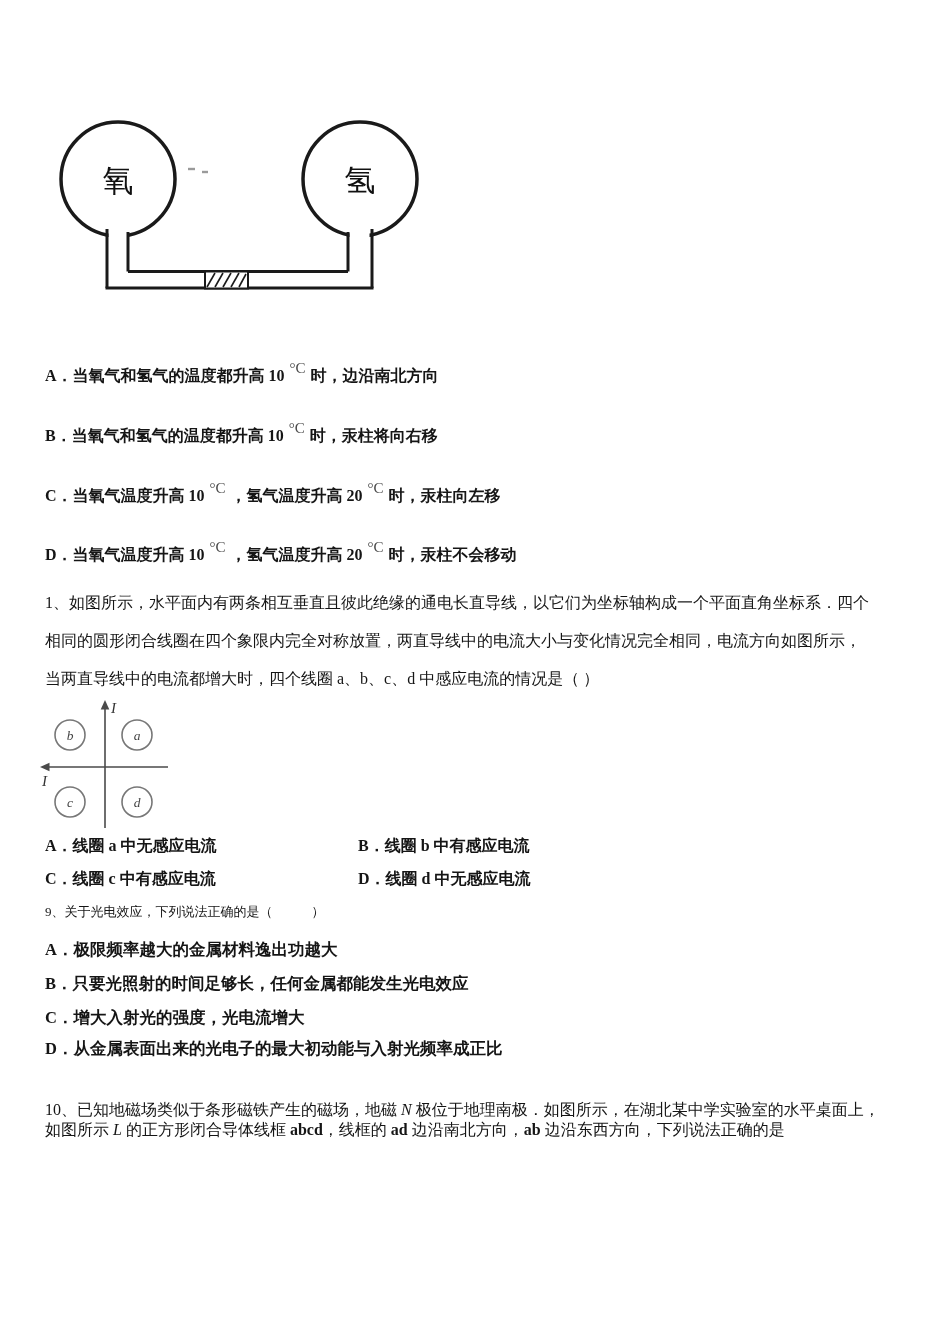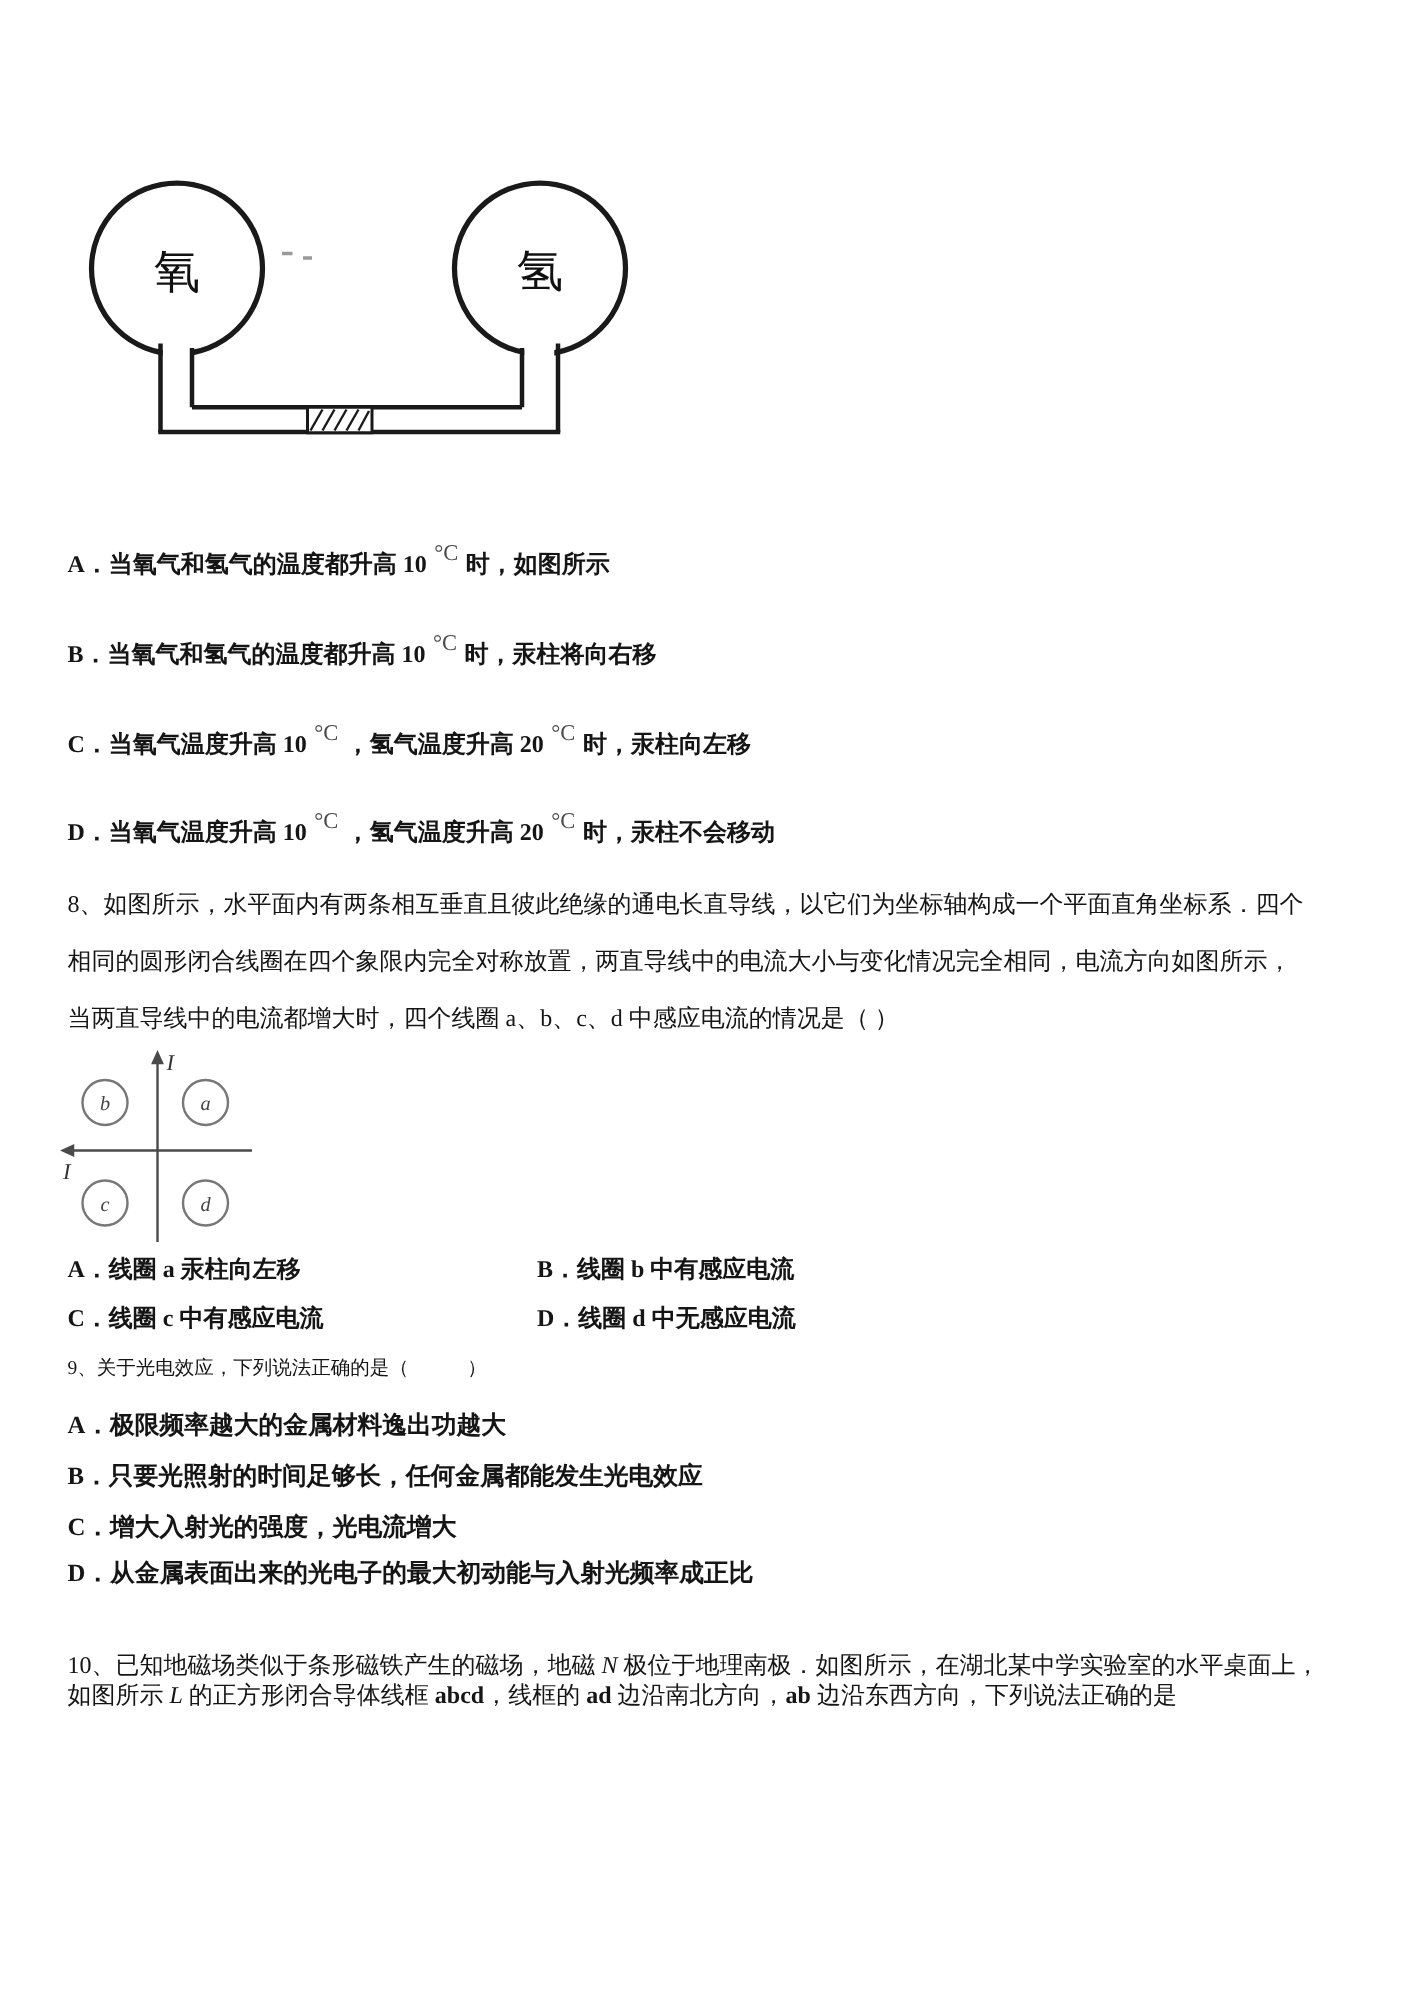--- a/index.html
+++ b/index.html
@@ -56,33 +56,33 @@
   <g stroke="#9a9a9a" stroke-width="2.4">
     <line x1="133" y1="57" x2="140" y2="57"></line>
     <line x1="147" y1="60" x2="153" y2="60"></line>
   </g>
 
   <text x="63" y="79" font-size="31" text-anchor="middle" fill="#111111" font-weight="500">氧</text>
   <text x="305" y="79" font-size="31" text-anchor="middle" fill="#111111" font-weight="500">氢</text>
 </svg>
 
 <div class="abs opt" style="left:45px;top:366px;">
-  <span>A．当氧气和氢气的温度都升高 10</span><span class="degc">°C</span><span>时，如图所示</span>
+  <span>A．当氧气和氢气的温度都升高 10</span><span class="degc">°C</span><span>时，边沿南北方向</span>
 </div>
 <div class="abs opt" style="left:45px;top:426px;text-align:right;">
   <span>B．当氧气和氢气的温度都升高 10</span><span class="degc">°C</span><span>时，汞柱将向右移</span>
 </div>
 <div class="abs opt" style="left:45px;top:486px;">
   <span>C．当氧气温度升高 10</span><span class="degc">°C</span><span>，氢气温度升高 20</span><span class="degc">°C</span><span>时，汞柱向左移</span>
 </div>
 <div class="abs opt" style="left:45px;top:545px;">
   <span>D．当氧气温度升高 10</span><span class="degc">°C</span><span>，氢气温度升高 20</span><span class="degc">°C</span><span>时，汞柱不会移动</span>
 </div>
 
-<div class="abs stem" style="left:45px;top:593px;">8、如图所示，水平面内有两条相互垂直且彼此绝缘的通电长直导线，以它们为坐标轴构成一个平面直角坐标系．四个</div>
+<div class="abs stem" style="left:45px;top:593px;">1、如图所示，水平面内有两条相互垂直且彼此绝缘的通电长直导线，以它们为坐标轴构成一个平面直角坐标系．四个</div>
 <div class="abs stem" style="left:45px;top:631px;">相同的圆形闭合线圈在四个象限内完全对称放置，两直导线中的电流大小与变化情况完全相同，电流方向如图所示，</div>
 <div class="abs stem" style="left:45px;top:669px;">当两直导线中的电流都增大时，四个线圈 a、b、c、d 中感应电流的情况是（ ）</div>
 
 <svg class="abs" style="left:38px;top:700px;" width="150" height="132" viewBox="0 0 150 132">
   <g stroke="#4a4a4a" stroke-width="1.6">
     <line x1="67" y1="6" x2="67" y2="128"></line>
     <line x1="10" y1="67" x2="130" y2="67"></line>
   </g>
   <polygon points="67,0 62.7,9.5 71.3,9.5" fill="#4a4a4a"></polygon>
   <polygon points="2,67 11.5,62.7 11.5,71.3" fill="#4a4a4a"></polygon>
@@ -95,21 +95,21 @@
     <circle cx="99" cy="102" r="15"></circle>
   </g>
   <g font-size="13.5" font-style="italic" fill="#444444" text-anchor="middle">
     <text x="32" y="40">b</text>
     <text x="99" y="40">a</text>
     <text x="32" y="107">c</text>
     <text x="99" y="107">d</text>
   </g>
 </svg>
 
-<div class="abs opt" style="left:45px;top:836px;">A．线圈 a 汞柱向左移</div>
+<div class="abs opt" style="left:45px;top:836px;">A．线圈 a 中无感应电流</div>
 <div class="abs opt" style="left:358px;top:836px;text-align:center;">B．线圈 b 中有感应电流</div>
 <div class="abs opt" style="left:45px;top:869px;">C．线圈 c 中有感应电流</div>
 <div class="abs opt" style="left:358px;top:869px;">D．线圈 d 中无感应电流</div>
 
 <div class="abs q9stem" style="left:45px;top:903px;">9、关于光电效应，下列说法正确的是（　　　）</div>
 <div class="abs opt9" style="left:45px;top:939px;">A．极限频率越大的金属材料逸出功越大</div>
 <div class="abs opt9" style="left:45px;top:973px;">B．只要光照射的时间足够长，任何金属都能发生光电效应</div>
 <div class="abs opt9" style="left:45px;top:1007px;">C．增大入射光的强度，光电流增大</div>
 <div class="abs opt9" style="left:45px;top:1038px;">D．从金属表面出来的光电子的最大初动能与入射光频率成正比</div>
 

